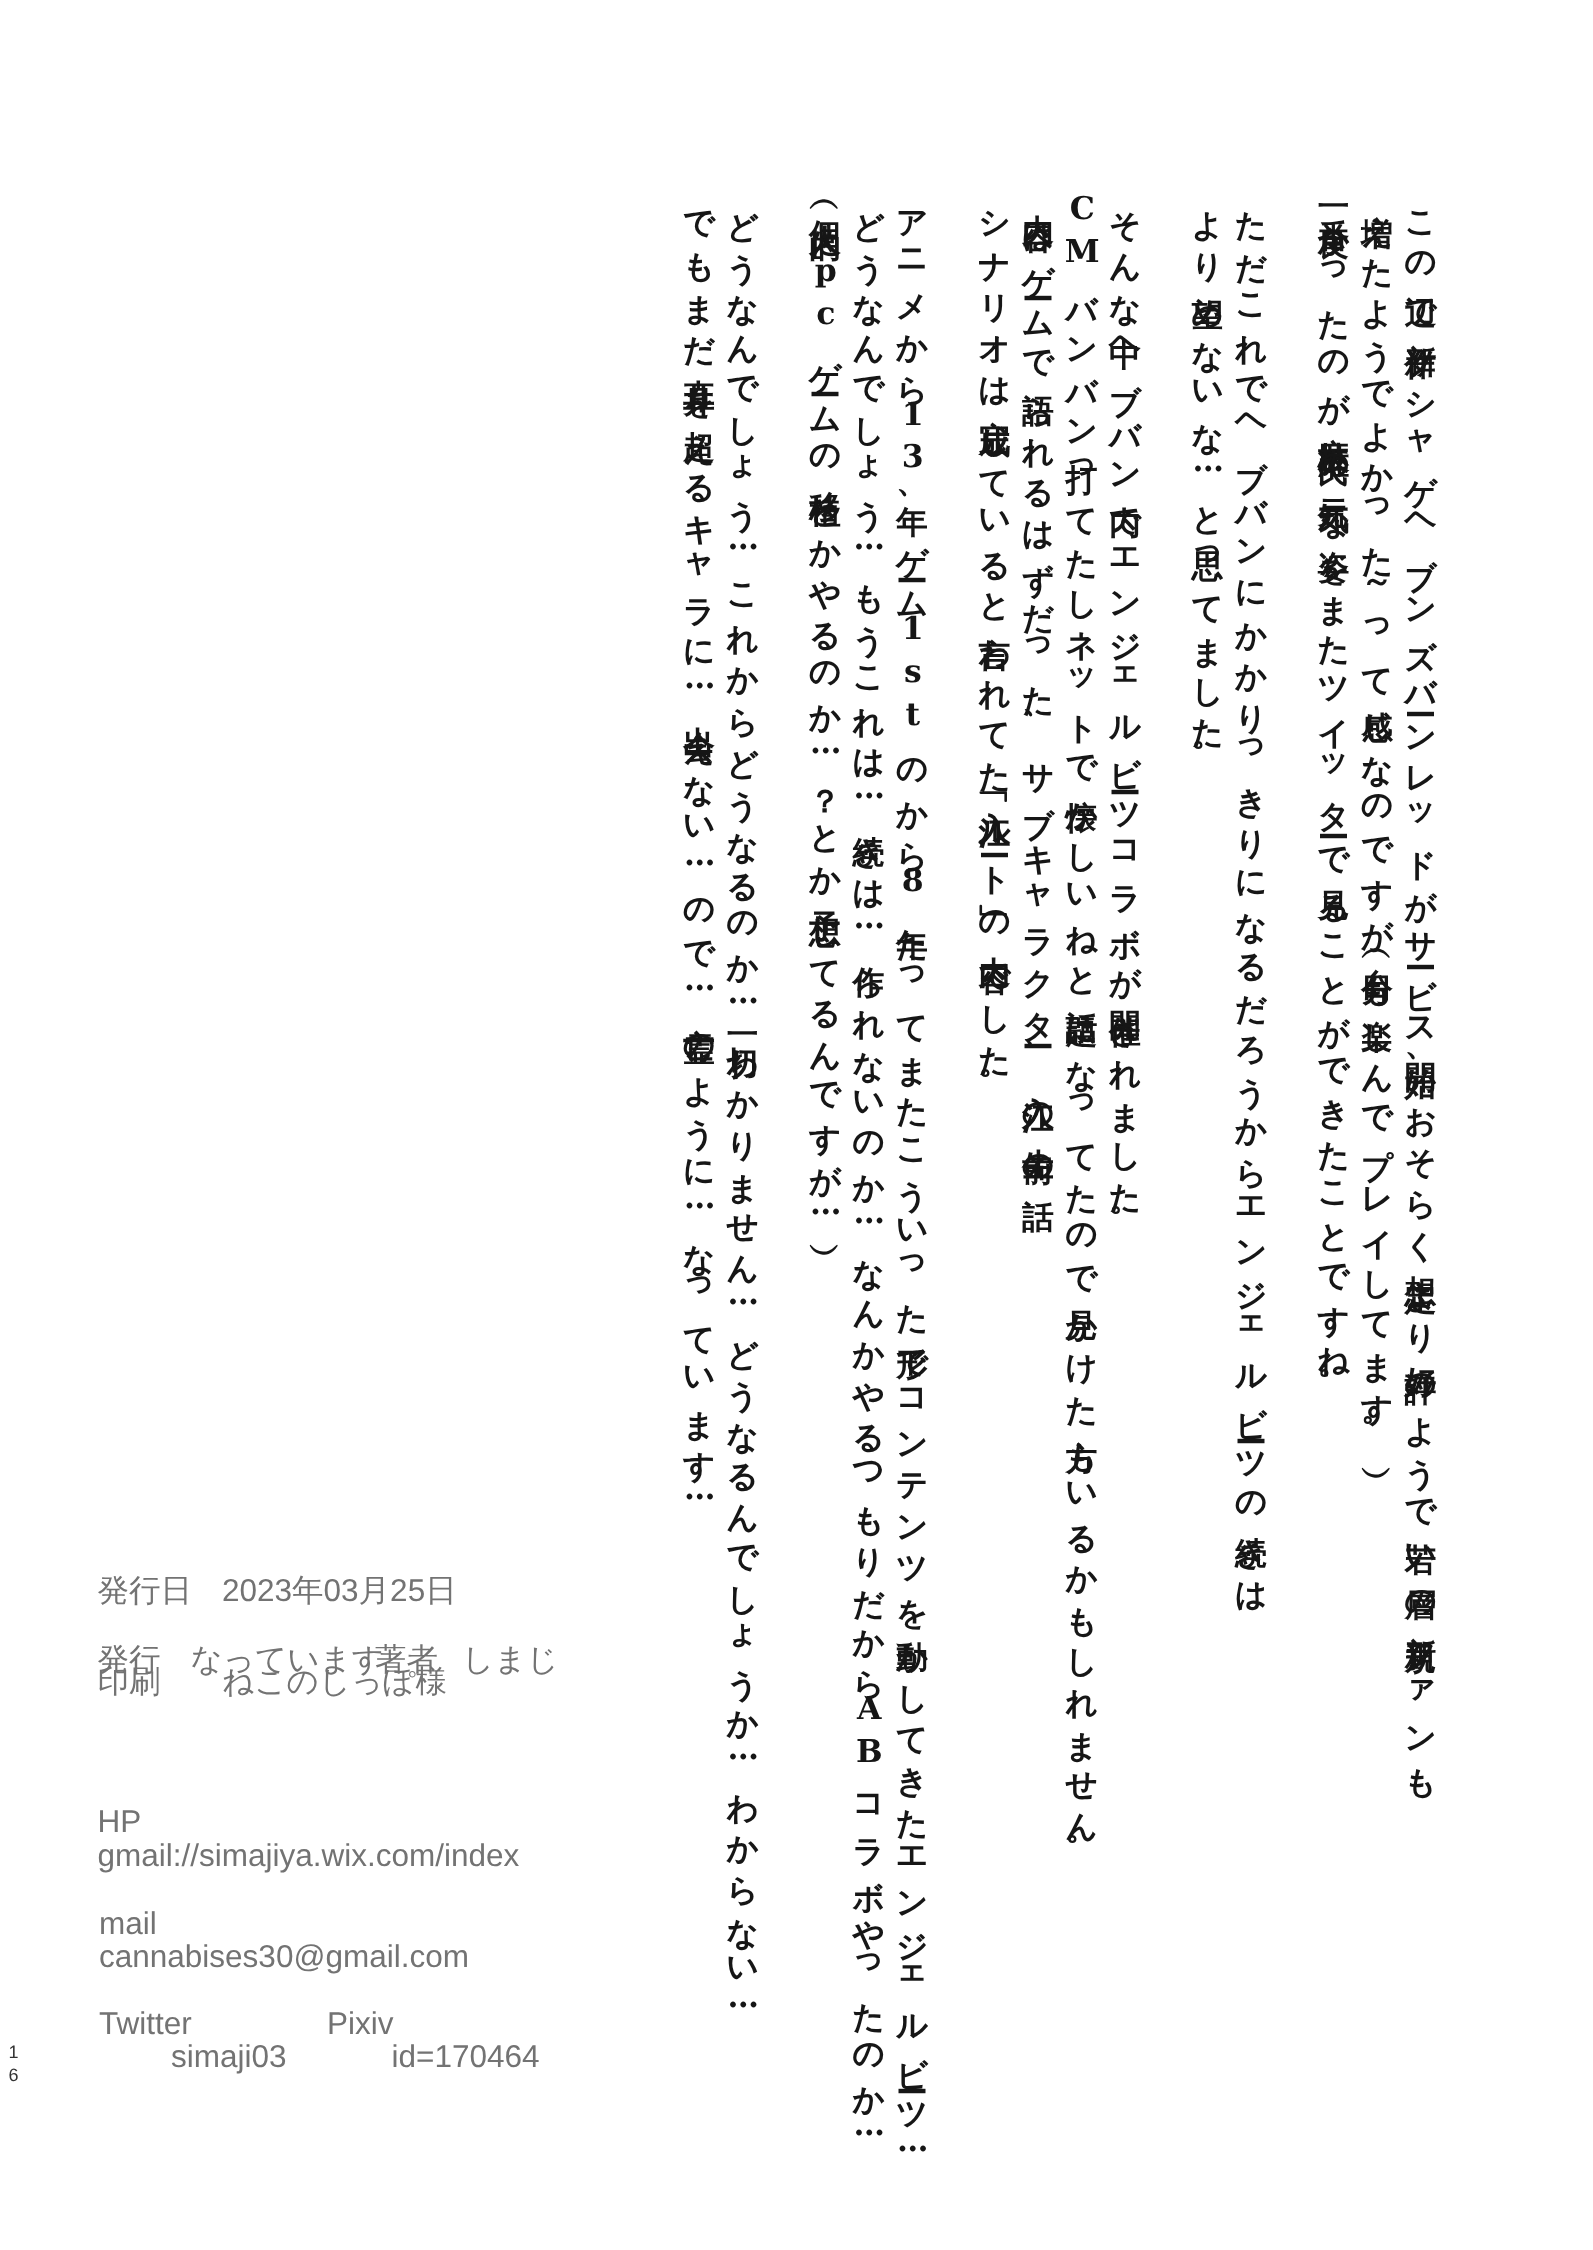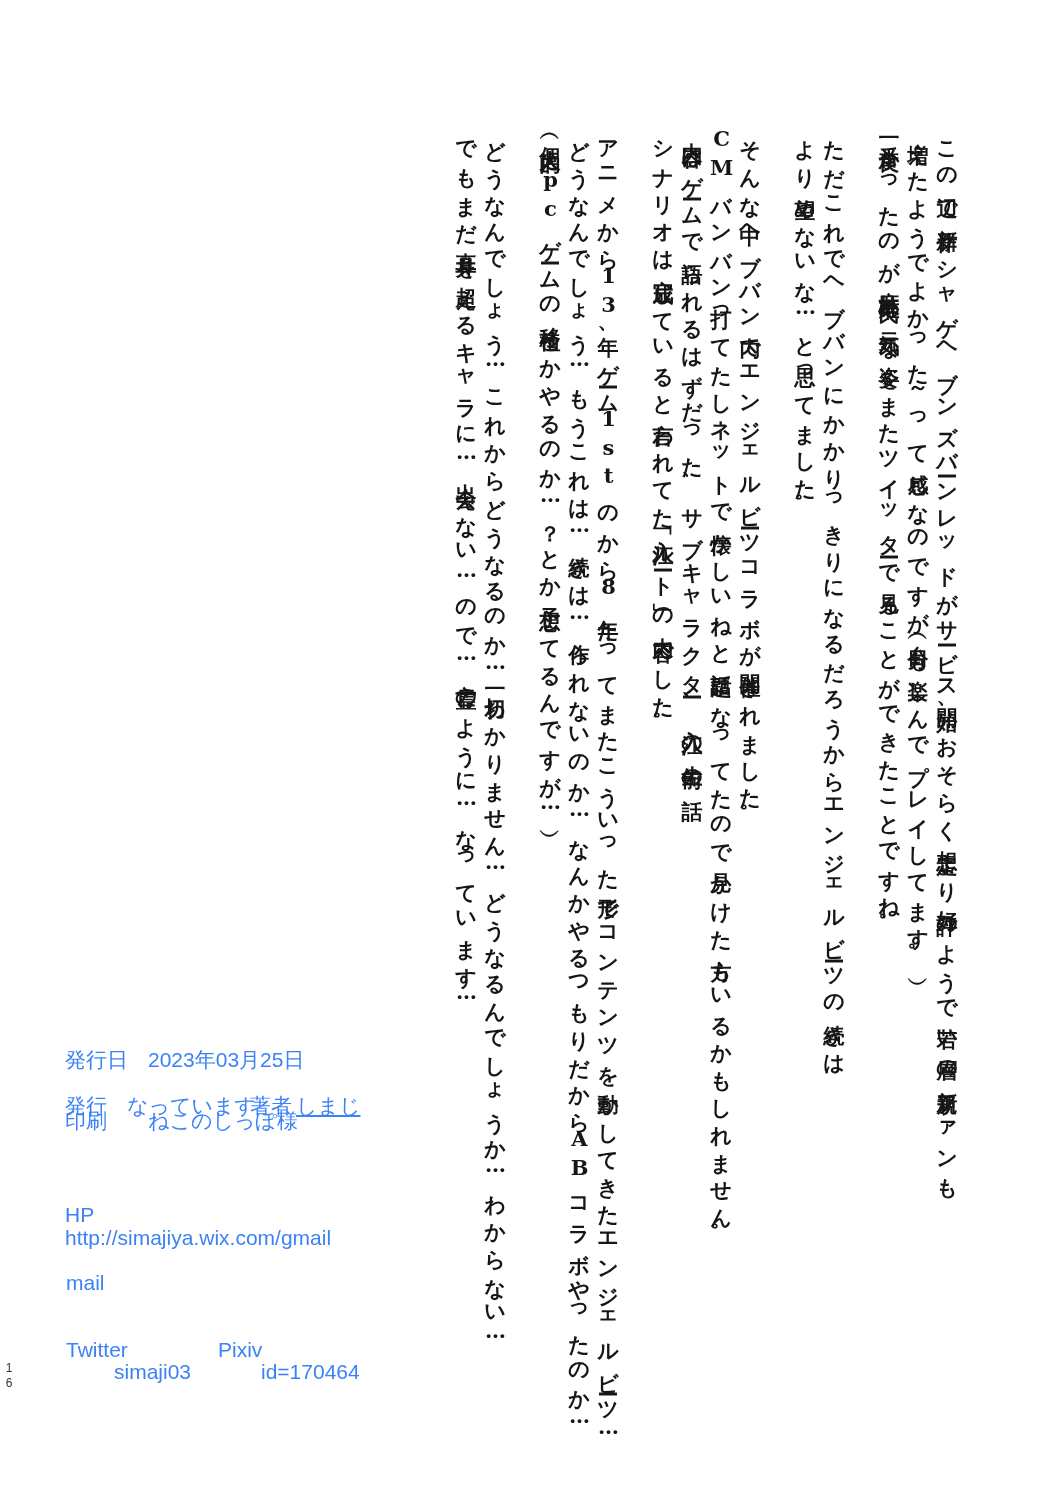--- a/index.html
+++ b/index.html
@@ -37,21 +37,21 @@
   .vline {
     display: block;
     white-space: nowrap;
   }
   
   .colophon {
     position: absolute;
     inset: 0;
     font-family: "Liberation Sans", "DejaVu Sans", sans-serif;
     font-size: 21px;
-    color: #3b82f6;
+    color: #737373;
   }
   .crow {
     position: absolute;
     left: 0;
     width: 100%;
     height: 28px;
     white-space: nowrap;
   }
   .crow span { position: absolute; top: 0; }
   .r-pubdate  { top: 1046px; }
@@ -63,21 +63,21 @@
   .r-mailaddr { top: 1293px; }
   .r-sns      { top: 1338px; }
   .r-snsid    { top: 1360px; margin-left: 48px; }
   .x65  { left: 65px; }
   .x66  { left: 66px; }
   .x127 { left: 127px; }
   .x148 { left: 148px; }
   .x213 { left: 213px; }
   .x218 { left: 218px; text-align: right; }
   .x250 { left: 250px; }
-  .x312 { left: 296px; text-decoration: underline; }
+  .x312 { left: 308px; }
   
   .pagenum {
     position: absolute;
     left: 2px;
     top: 1361px;
     writing-mode: vertical-rl;
     text-orientation: upright;
     font-family: "Liberation Sans", "DejaVu Sans", sans-serif;
     font-size: 12px;
     letter-spacing: 1px;
@@ -126,24 +126,27 @@
     <span class="x312">しまじ</span>
   </div>
   <div class="crow r-print">
     <span class="x65">印刷</span>
     <span class="x148">ねこのしっぽ様</span>
   </div>
   <div class="crow r-hp">
     <span class="x65">HP</span>
   </div>
   <div class="crow r-hpurl">
-    <span class="x65">http://simajiya.wix.com/gmail</span>
+    <span class="x65">gmail://simajiya.wix.com/index</span>
   </div>
   <div class="crow r-mail">
     <span class="x66">mail</span>
+  </div>
+  <div class="crow r-mailaddr">
+    <span class="x66">cannabises30@gmail.com</span>
   </div>
   <div class="crow r-sns">
     <span class="x66">Twitter</span>
     <span class="x218">Pixiv</span>
   </div>
   <div class="crow r-snsid">
     <span class="x66">simaji03</span>
     <span class="x213">id=170464</span>
   </div>
 </div>

